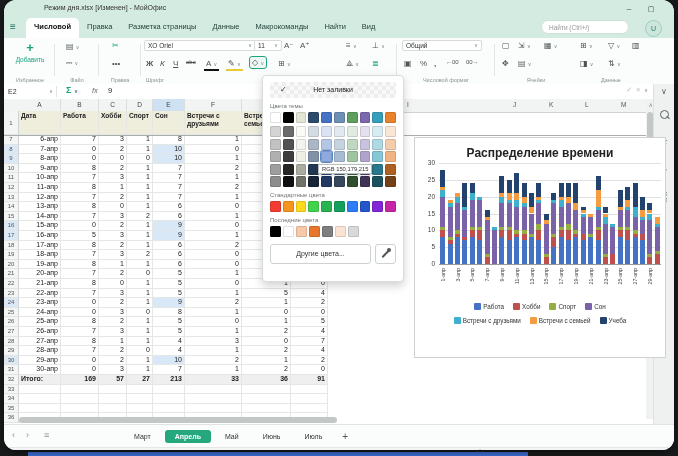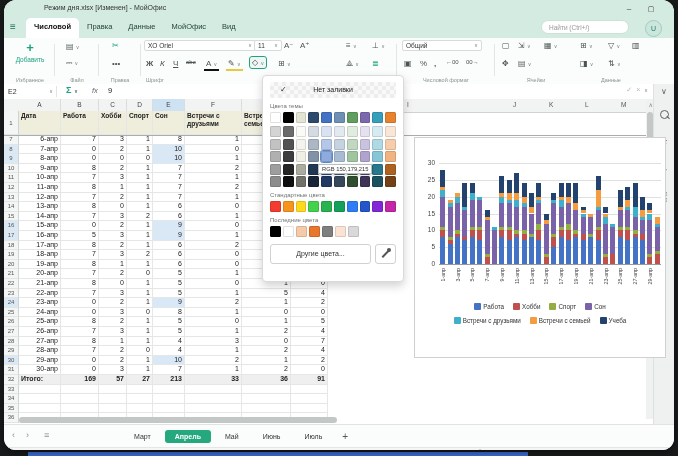--- a/index.html
+++ b/index.html
@@ -112,22 +112,24 @@
       <div class="title-text">Режим дня.xlsx [Изменен] - МойОфис</div>
       <div class="win-btn" style="right:38px;">–</div>
       <div class="win-btn" style="right:16px;font-size:7px;">▢</div>
     </div>
 
     <div class="menubar">
       <div class="hamburger">≡</div>
       <div class="menu-tabs" id="menuTabs">
           <div class="menu-tab active">Числовой</div>
           <div class="menu-tab">Правка</div>
+          <div class="menu-tab">Разметка страницы</div>
           <div class="menu-tab">Данные</div>
-          <div class="menu-tab">МойОфис</div>
+          <div class="menu-tab">Макрокоманды</div>
+          <div class="menu-tab">Найти</div>
           <div class="menu-tab">Вид</div>
         </div>
       <div class="search-box">Найти (Ctrl+/)</div>
       <div class="avatar">U</div>
     </div>
 
     <div class="ribbon">
       <div class="rgroup" style="left:4px;width:44px;">
         <div style="position:absolute;left:0;right:0;top:2px;text-align:center;" class="add-plus">+</div>
         <div style="position:absolute;left:0;right:0;top:18px;text-align:center;" class="add-label">Добавить</div>
@@ -496,20 +498,21 @@
         <div class="cell" style="left: 95px; top: 314.4px; width: 28px; height: 9.6px;"></div>
         <div class="cell" style="left: 123px; top: 314.4px; width: 26px; height: 9.6px;"></div>
         <div class="cell" style="left: 149px; top: 314.4px; width: 32px; height: 9.6px;"></div>
         <div class="cell" style="left: 181px; top: 314.4px; width: 57px; height: 9.6px;"></div>
         <div class="cell" style="left: 238px; top: 314.4px; width: 49px; height: 9.6px;"></div>
         <div class="cell" style="left: 287px; top: 314.4px; width: 37px; height: 9.6px;"></div>
         <div class="freeze-line"></div>
       </div>
 
     <div class="chart" id="chart">
+      <div class="chart-title">Распределение времени</div>
     <div class="gridline" style="left: 24px; width: 222px; top: 126px; background: rgb(154, 154, 154);"></div>
         <div class="ylab" style="left: 2px; top: 122px;">0</div>
         <div class="gridline" style="left: 24px; width: 222px; top: 109.167px; background: rgb(224, 224, 224);"></div>
         <div class="ylab" style="left: 2px; top: 105.167px;">5</div>
         <div class="gridline" style="left: 24px; width: 222px; top: 92.3333px; background: rgb(224, 224, 224);"></div>
         <div class="ylab" style="left: 2px; top: 88.3333px;">10</div>
         <div class="gridline" style="left: 24px; width: 222px; top: 75.5px; background: rgb(224, 224, 224);"></div>
         <div class="ylab" style="left: 2px; top: 71.5px;">15</div>
         <div class="gridline" style="left: 24px; width: 222px; top: 58.6667px; background: rgb(224, 224, 224);"></div>
         <div class="ylab" style="left: 2px; top: 54.6667px;">20</div>

